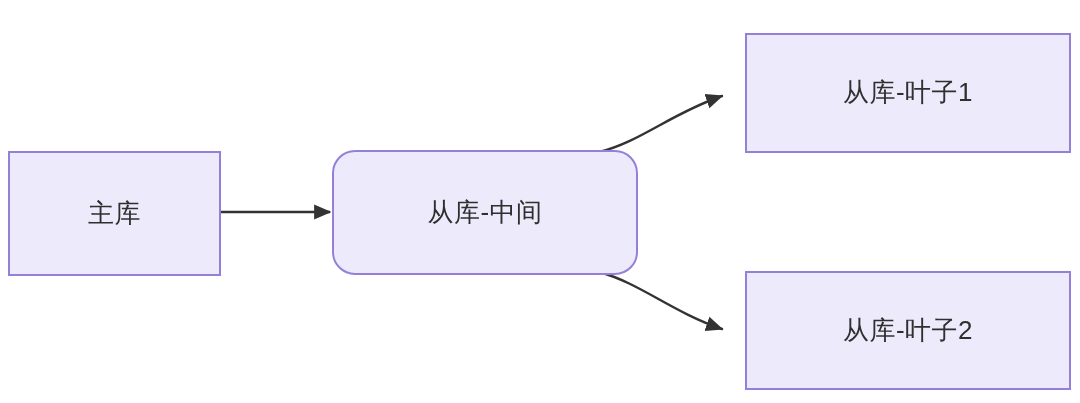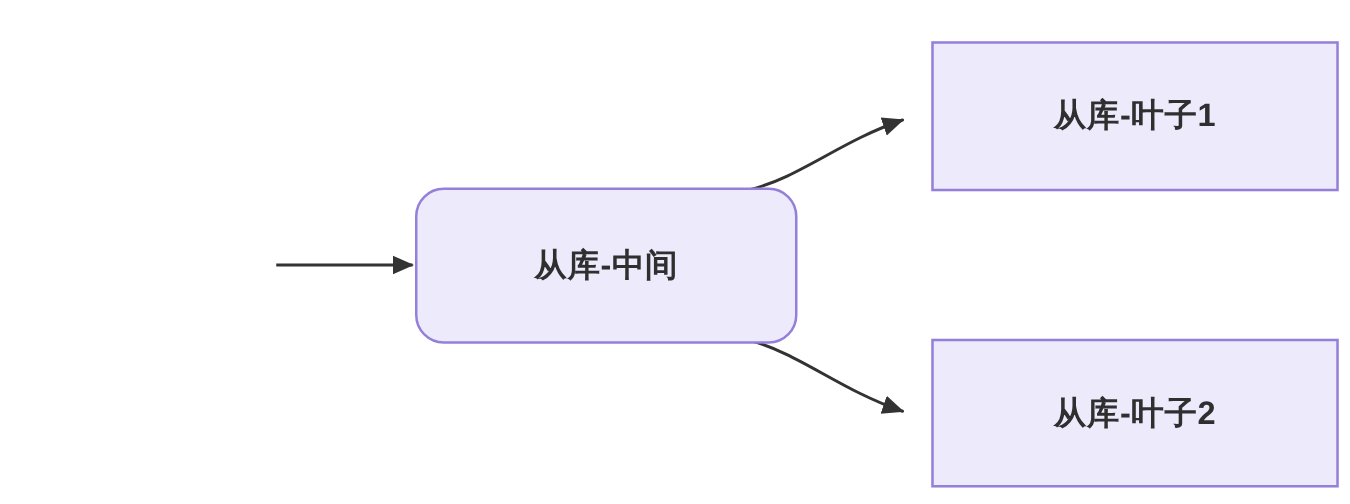--- a/index.html
+++ b/index.html
@@ -33,21 +33,21 @@
     display: flex;
     align-items: center;
     justify-content: center;
   }
   .node-label {
     font-size: 26px;
     line-height: 1.2;
     color: #2f2f2f;
     letter-spacing: 0.5px;
     white-space: nowrap;
-    font-weight: 700;
+    font-weight: 400;
   }
   #node-primary   { left: 8px;   top: 151px; width: 213px; height: 125px; }
   #node-middle    { left: 332px; top: 150px; width: 306px; height: 125px; border-radius: 23px; }
   #node-leaf1     { left: 745px; top: 33px;  width: 326px; height: 120px; }
   #node-leaf2     { left: 745px; top: 271px; width: 326px; height: 119px; }
 </style>
 </head>
 <body>
 
 <div id="canvas">
@@ -59,20 +59,23 @@
       </marker>
     </defs>
 
     <path d="M 221 212 L 330 212" fill="none" stroke="#333333" stroke-width="2.4" marker-end="url(#arrow-head)"></path>
 
     <path d="M 599 152 C 640 142 672 113 722 96" fill="none" stroke="#333333" stroke-width="2.4" stroke-linecap="round" marker-end="url(#arrow-head)"></path>
 
     <path d="M 599 272 C 640 283 672 312 722 329" fill="none" stroke="#333333" stroke-width="2.4" stroke-linecap="round" marker-end="url(#arrow-head)"></path>
   </svg>
 
+  <div class="node" id="node-primary">
+    <span class="node-label">主库</span>
+  </div>
 
   <div class="node" id="node-middle">
     <span class="node-label">从库-中间</span>
   </div>
 
   <div class="node" id="node-leaf1">
     <span class="node-label">从库-叶子1</span>
   </div>
 
   <div class="node" id="node-leaf2">

